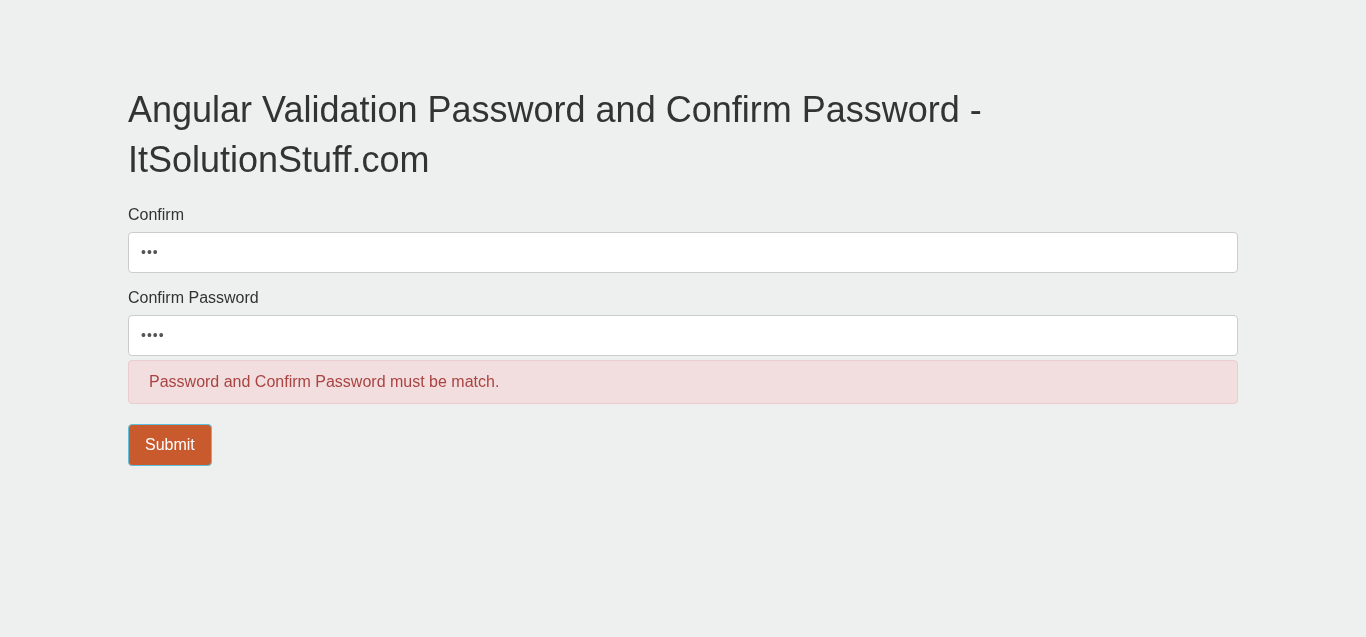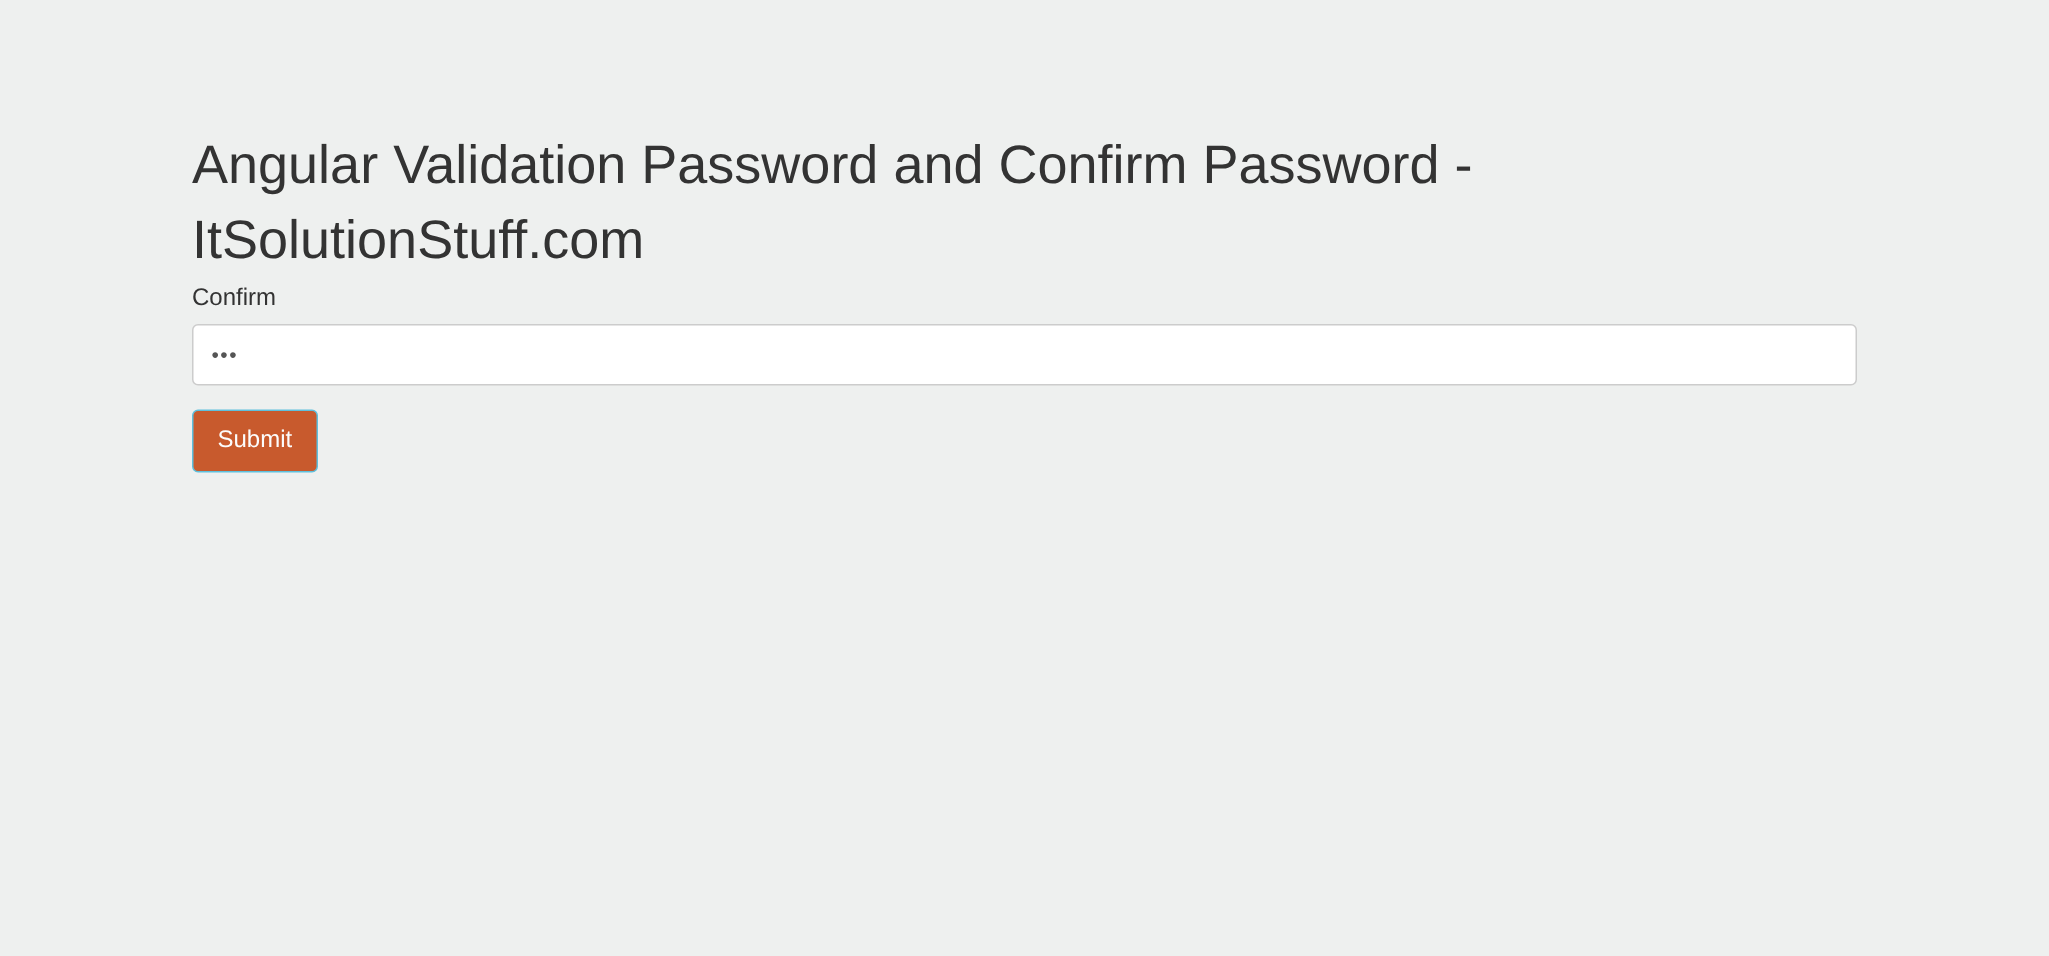--- a/index.html
+++ b/index.html
@@ -17,21 +17,21 @@
     .container {
       width: 1110px;
       margin: 0 auto;
       padding-top: 85px;
     }
     h1 {
       font-size: 36px;
       font-weight: 500;
       line-height: 1.4;
       color: #333;
-      margin-bottom: 4px;
+      margin-bottom: 20px;
     }
     .form-group {
       margin-bottom: 16px;
     }
     label {
       display: block;
       font-size: 16px;
       color: #333;
       margin-bottom: 8px;
       font-weight: 400;
@@ -77,15 +77,20 @@
 <body>
 
 <div class="container">
   <h1>Angular Validation Password and Confirm Password - ItSolutionStuff.com</h1>
 
   <div class="form-group">
     <label>Confirm</label>
     <input type="password" class="form-control" value="•••" style="">
   </div>
 
+  <div class="form-group">
+    <label>Confirm Password</label>
+    <input type="password" class="form-control" value="••••" style="">
+    <div class="alert-danger">Password and Confirm Password must be match.</div>
+  </div>
 
   <button class="btn-submit">Submit</button>
 </div>
 
 </body></html>

